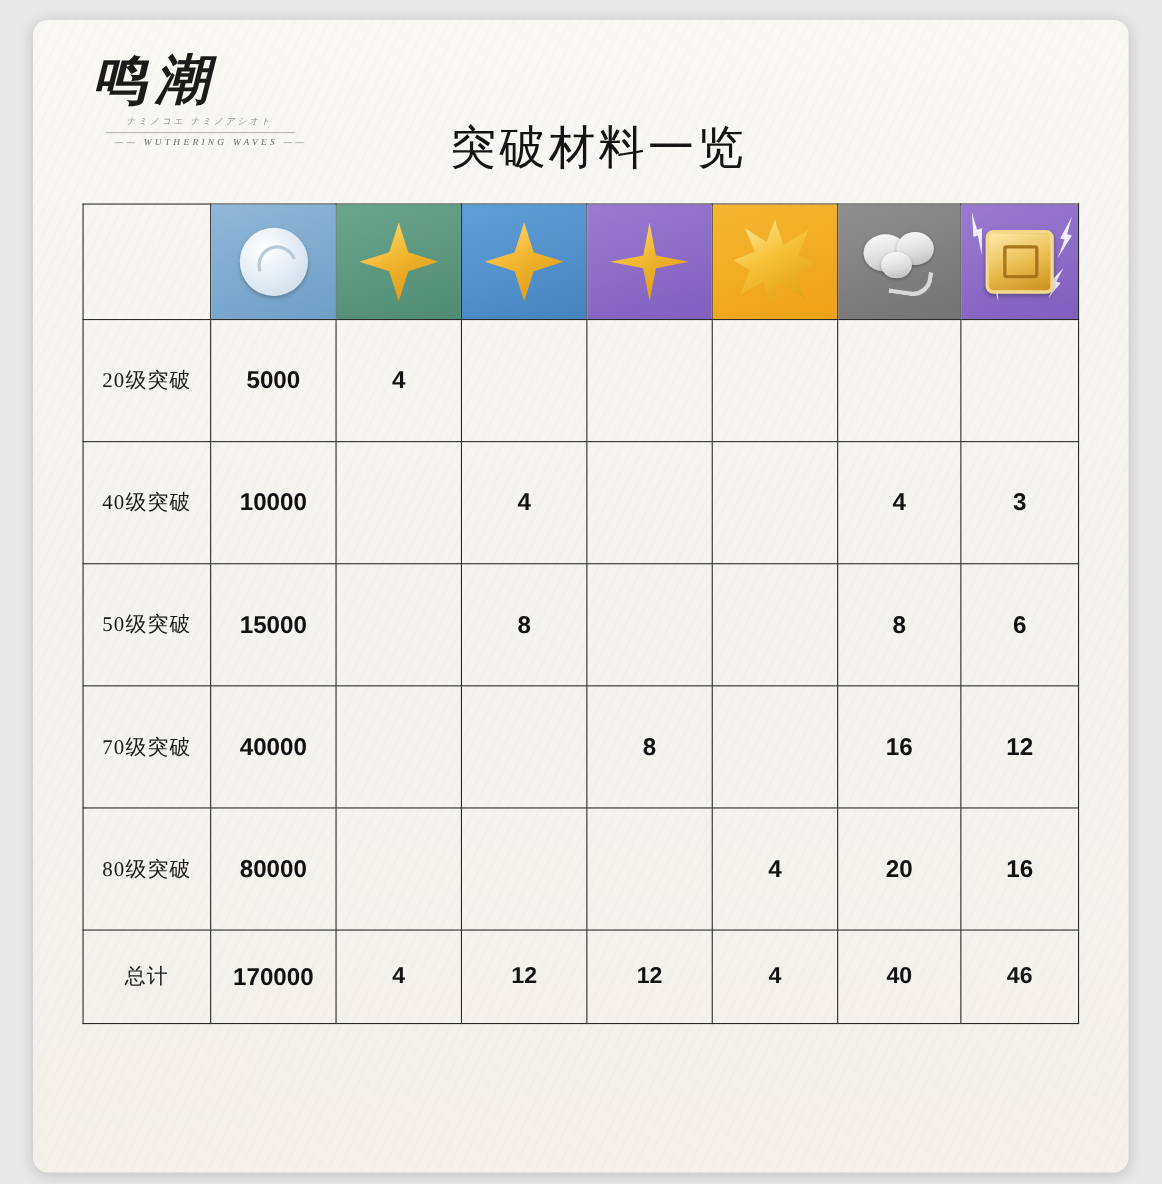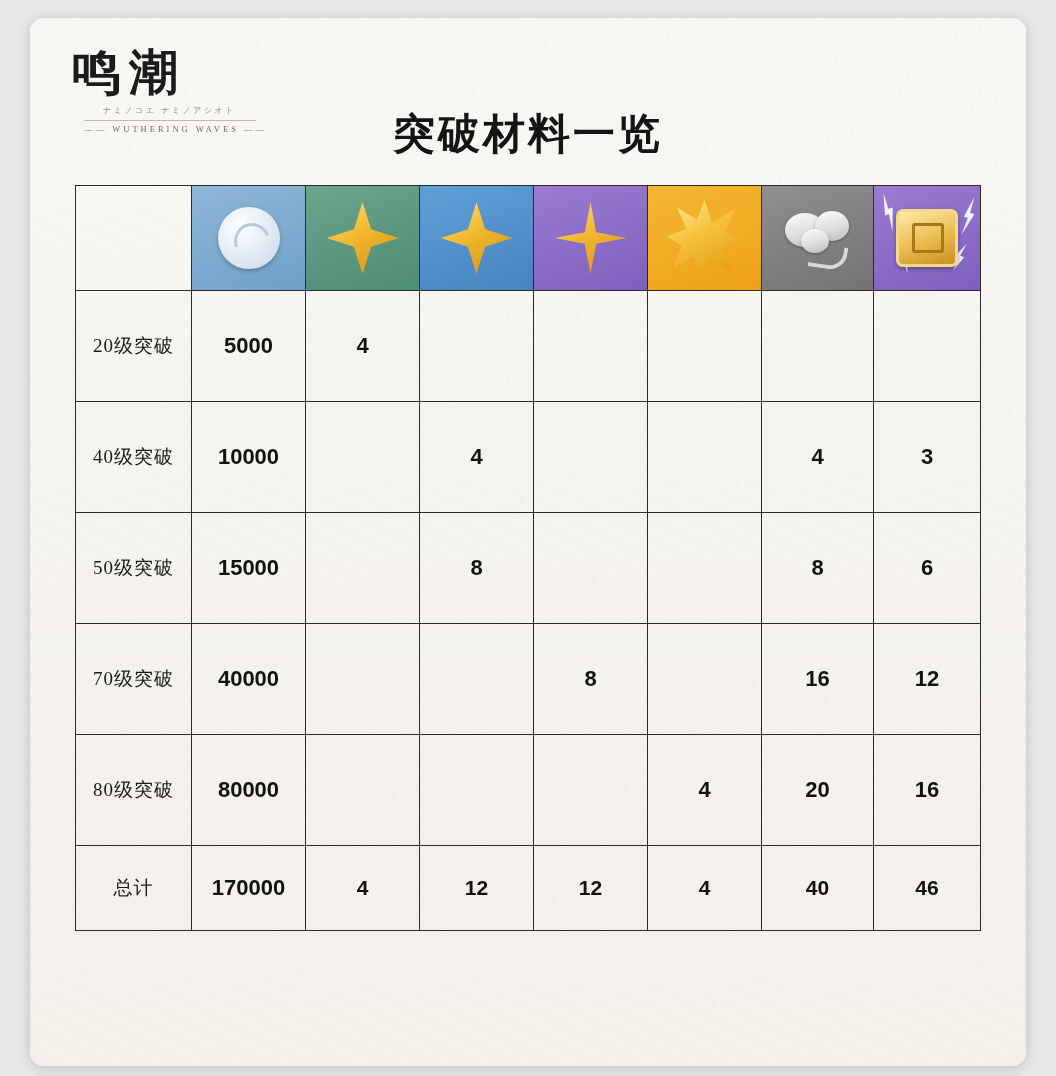--- a/index.html
+++ b/index.html
@@ -25,24 +25,25 @@
         rgba(0,0,0,0.010) 2px,
         rgba(255,255,255,0.0) 2px,
         rgba(255,255,255,0.0) 9px),
       linear-gradient(180deg, #faf8f4 0%, #f6f4ef 40%, #f4f1eb 100%);
     border-radius: 14px;
     box-shadow: 0 2px 14px rgba(0,0,0,0.18);
   }
   
   .logo {
     position: absolute;
-    left: 42px;
+    left: 54px;
     top: 24px;
     width: 195px;
     height: 100px;
+    font-style: italic;
   }
   .logo-cn {
     font-family: "Liberation Serif", serif;
     font-size: 49px;
     font-weight: 700;
     letter-spacing: 8px;
     color: #1b1b1b;
     line-height: 62px;
     white-space: nowrap;
   }
@@ -69,24 +70,25 @@
     background: #bdb9b2;
     margin: 4px auto 0 auto;
   }
   .title {
     position: absolute;
     left: 0;
     top: 88px;
     width: 996px;
     text-align: center;
     font-family: "Liberation Serif", serif;
-    font-weight: 700;
+    font-weight: 400;
     font-size: 42px;
     letter-spacing: 3px;
     color: #141414;
+    padding-left: 16px;
   }
   
   table.matrix {
     position: absolute;
     left: 45px;
     top: 167px;
     width: 906px;
     border-collapse: collapse;
     table-layout: fixed;
   }

